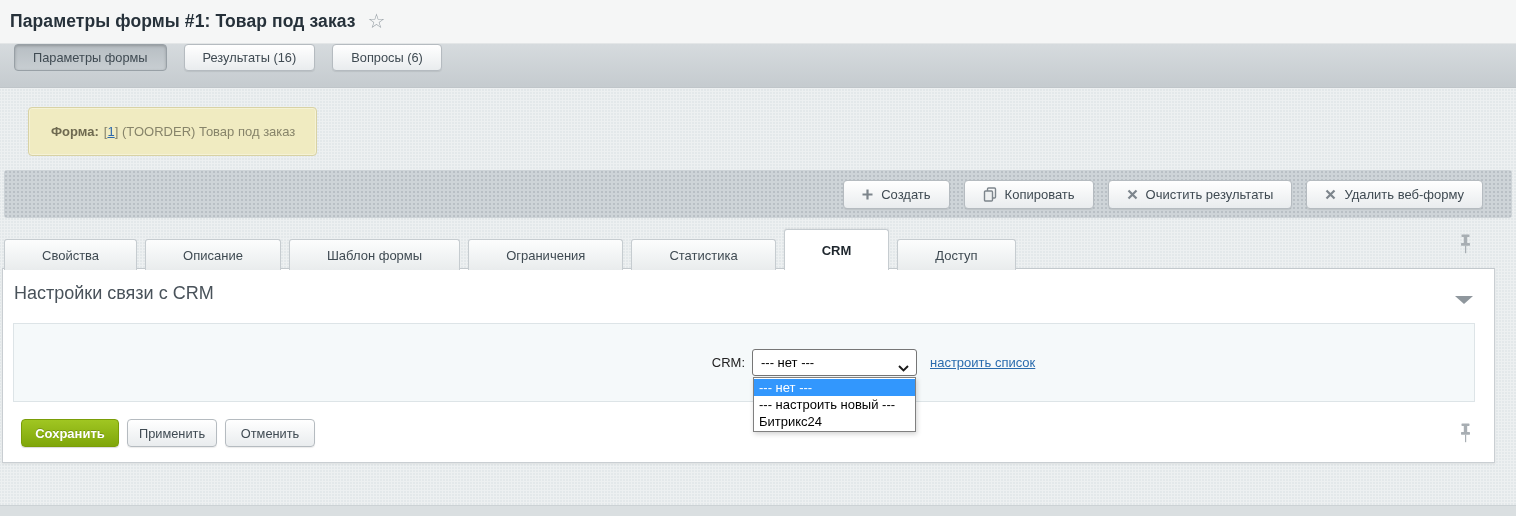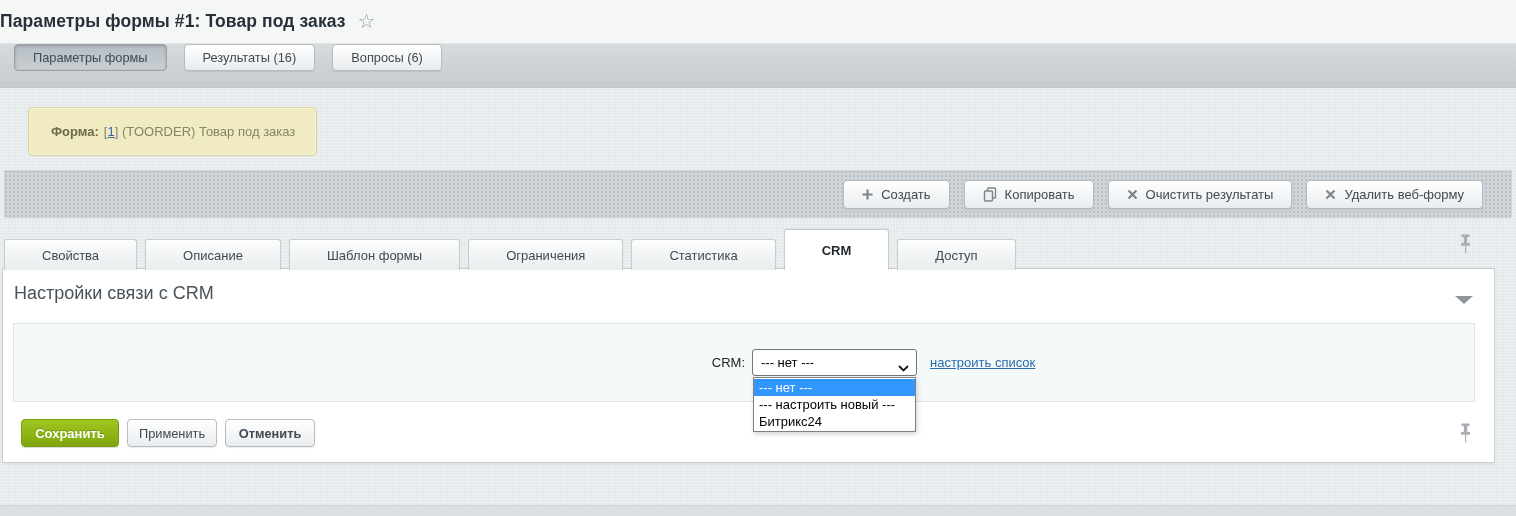--- a/index.html
+++ b/index.html
@@ -6,21 +6,21 @@
   html,body { width:1516px; height:516px; overflow:hidden;
     font-family:"Liberation Sans","DejaVu Sans",sans-serif; }
   #stage { position:relative; width:1516px; height:516px;
     background:#e3e8ea;
     background-image:radial-gradient(rgba(255,255,255,0.35) 1px, transparent 1.1px);
     background-size:3px 3px; }
 
   
   .header { position:absolute; left:0; top:0; width:1516px; height:44px;
     background:#f5f6f6; border-bottom:1px solid #e3e6e7;
-    display:flex; align-items:center; }
+    display:flex; align-items:center; padding-left:10px; }
   .page-title { font-size:17.5px; font-weight:bold; color:#26313a; letter-spacing:.1px; }
   .fav-star { margin-left:12px; font-size:20px; color:#9aa2a8; line-height:1;
     cursor:pointer; position:relative; top:-1px; }
 
   
   .toptabs { position:absolute; left:0; top:44px; width:1516px; height:44px;
     background:linear-gradient(#d6dbde,#c5cbcf); border-bottom:1px solid #bfc5c9;
     display:flex; gap:17px; padding-left:14px; }
   .btn { display:inline-flex; align-items:center; justify-content:center;
     height:27px; padding:0 18px; border:1px solid #b5bbc0; border-radius:4px;
@@ -93,21 +93,21 @@
     cursor:pointer; white-space:nowrap; }
   .opt.hl { background:#3297fd; color:#fff; }
 
   
   .save-btn { position:absolute; left:21px; top:419px; width:98px; height:28px;
     border:1px solid #7a9d08; border-radius:4px; color:#fff; font-weight:bold;
     font-size:13px; display:flex; align-items:center; justify-content:center;
     background:linear-gradient(#a0c622,#7fa60a); text-shadow:0 -1px 0 rgba(0,0,0,.2);
     cursor:pointer; z-index:5; box-shadow:0 1px 1px rgba(0,0,0,.15); }
   .apply-btn { position:absolute; left:127px; top:419px; width:90px; z-index:5; }
-  .cancel-btn { position:absolute; left:225px; top:419px; width:90px; z-index:5;font-weight:bold; }
+  .cancel-btn { position:absolute; left:225px; top:419px; width:90px; z-index:5; }
   .apply-btn, .cancel-btn { height:28px; }
 
   .bottom-strip { position:absolute; left:0; top:505px; width:1516px; height:11px;
     background:#dadfe1; border-top:1px solid #ccd2d5; }
 </style>
 </head>
 <body>
 
 <div id="stage">
 

